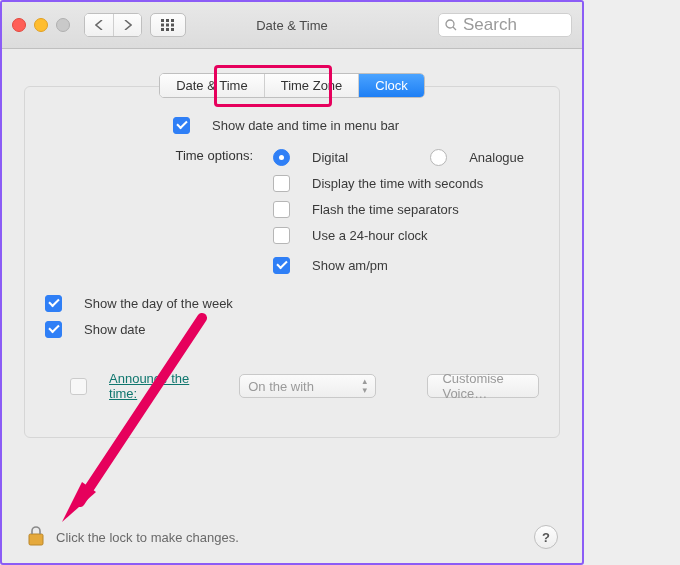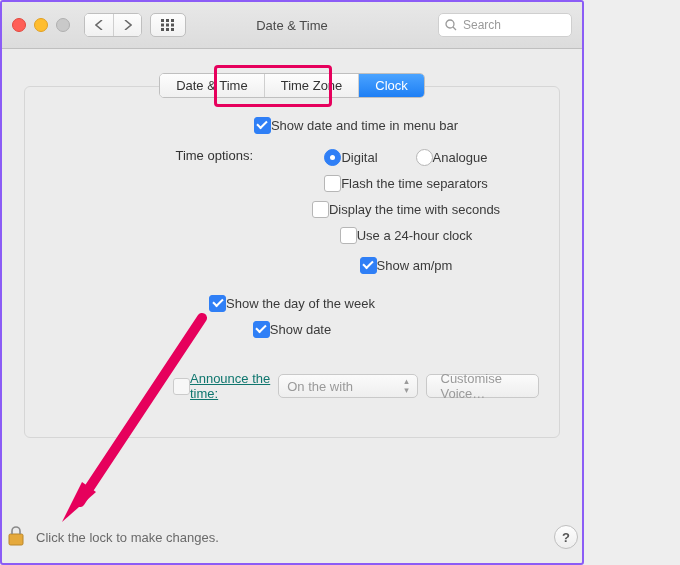--- a/index.html
+++ b/index.html
@@ -84,21 +84,21 @@
     background:#fff;
     border:1px solid #cfcfcf;
     border-radius:5px;
     height:22px; width:120px;
     padding:0 6px; gap:4px;
     color:#9a9a9a;
   }
   .search svg { flex:none; }
   .search input {
     border:none; outline:none;
-    font-size:12px; width:100%;
+    font-size:17px; width:100%;
     background:transparent;
     color:#333;
   }
   .search input::placeholder { color:#9a9a9a; }
 
   
   .tabs-row {
     display:flex;
     justify-content:center;
     margin-top:24px;
@@ -152,24 +152,23 @@
     padding-right: 20px;
     color:#333;
     padding-top:1px;
   }
   .ctrl-col {
     flex:1;
   }
   .ctrl-line {
     display:flex;
     align-items:center;
-    gap:0;
+    gap:22px;
     margin-bottom:6px;
     min-height:20px;
-    justify-content:center;
   }
 
   
   .cb {
     width:15px; height:15px;
     border:1px solid #b6b6b6;
     border-radius:3px;
     background:#fff;
     display:inline-flex;
     align-items:center;
@@ -231,21 +230,21 @@
   .popup .caret { font-size:9px; line-height:1; color:#9a9a9a; }
   .flat-btn { padding:0 14px; }
 
   
   .footer {
     position:absolute;
     left:0; right:0; bottom:0;
     height:52px;
     display:flex;
     align-items:center;
-    padding:0 4px;
+    padding:0 24px;
     gap:10px;
     font-size:13px;
     color:#6a6a6a;
   }
   .help {
     margin-left:auto;
     width:22px; height:22px;
     border:1px solid #bfbfbf;
     border-radius:50%;
     background:linear-gradient(#fdfdfd,#eeeeee);
@@ -338,25 +337,25 @@
       <div class="ctrl-col">
         <div class="ctrl-line">
           <span class="rb checked"></span>
           <span>Digital</span>
           <span style="width:38px;"></span>
           <span class="rb"></span>
           <span>Analogue</span>
         </div>
         <div class="ctrl-line">
           <span class="cb"></span>
+          <span>Display the time with seconds</span>
+        </div>
+        <div class="ctrl-line">
+          <span class="cb"></span>
           <span>Flash the time separators</span>
-        </div>
-        <div class="ctrl-line">
-          <span class="cb"></span>
-          <span>Display the time with seconds</span>
         </div>
         <div class="ctrl-line">
           <span class="cb"></span>
           <span>Use a 24-hour clock</span>
         </div>
         <div class="ctrl-line" style="margin-top:10px;">
           <span class="cb checked"></span>
           <span>Show am/pm</span>
         </div>
       </div>

